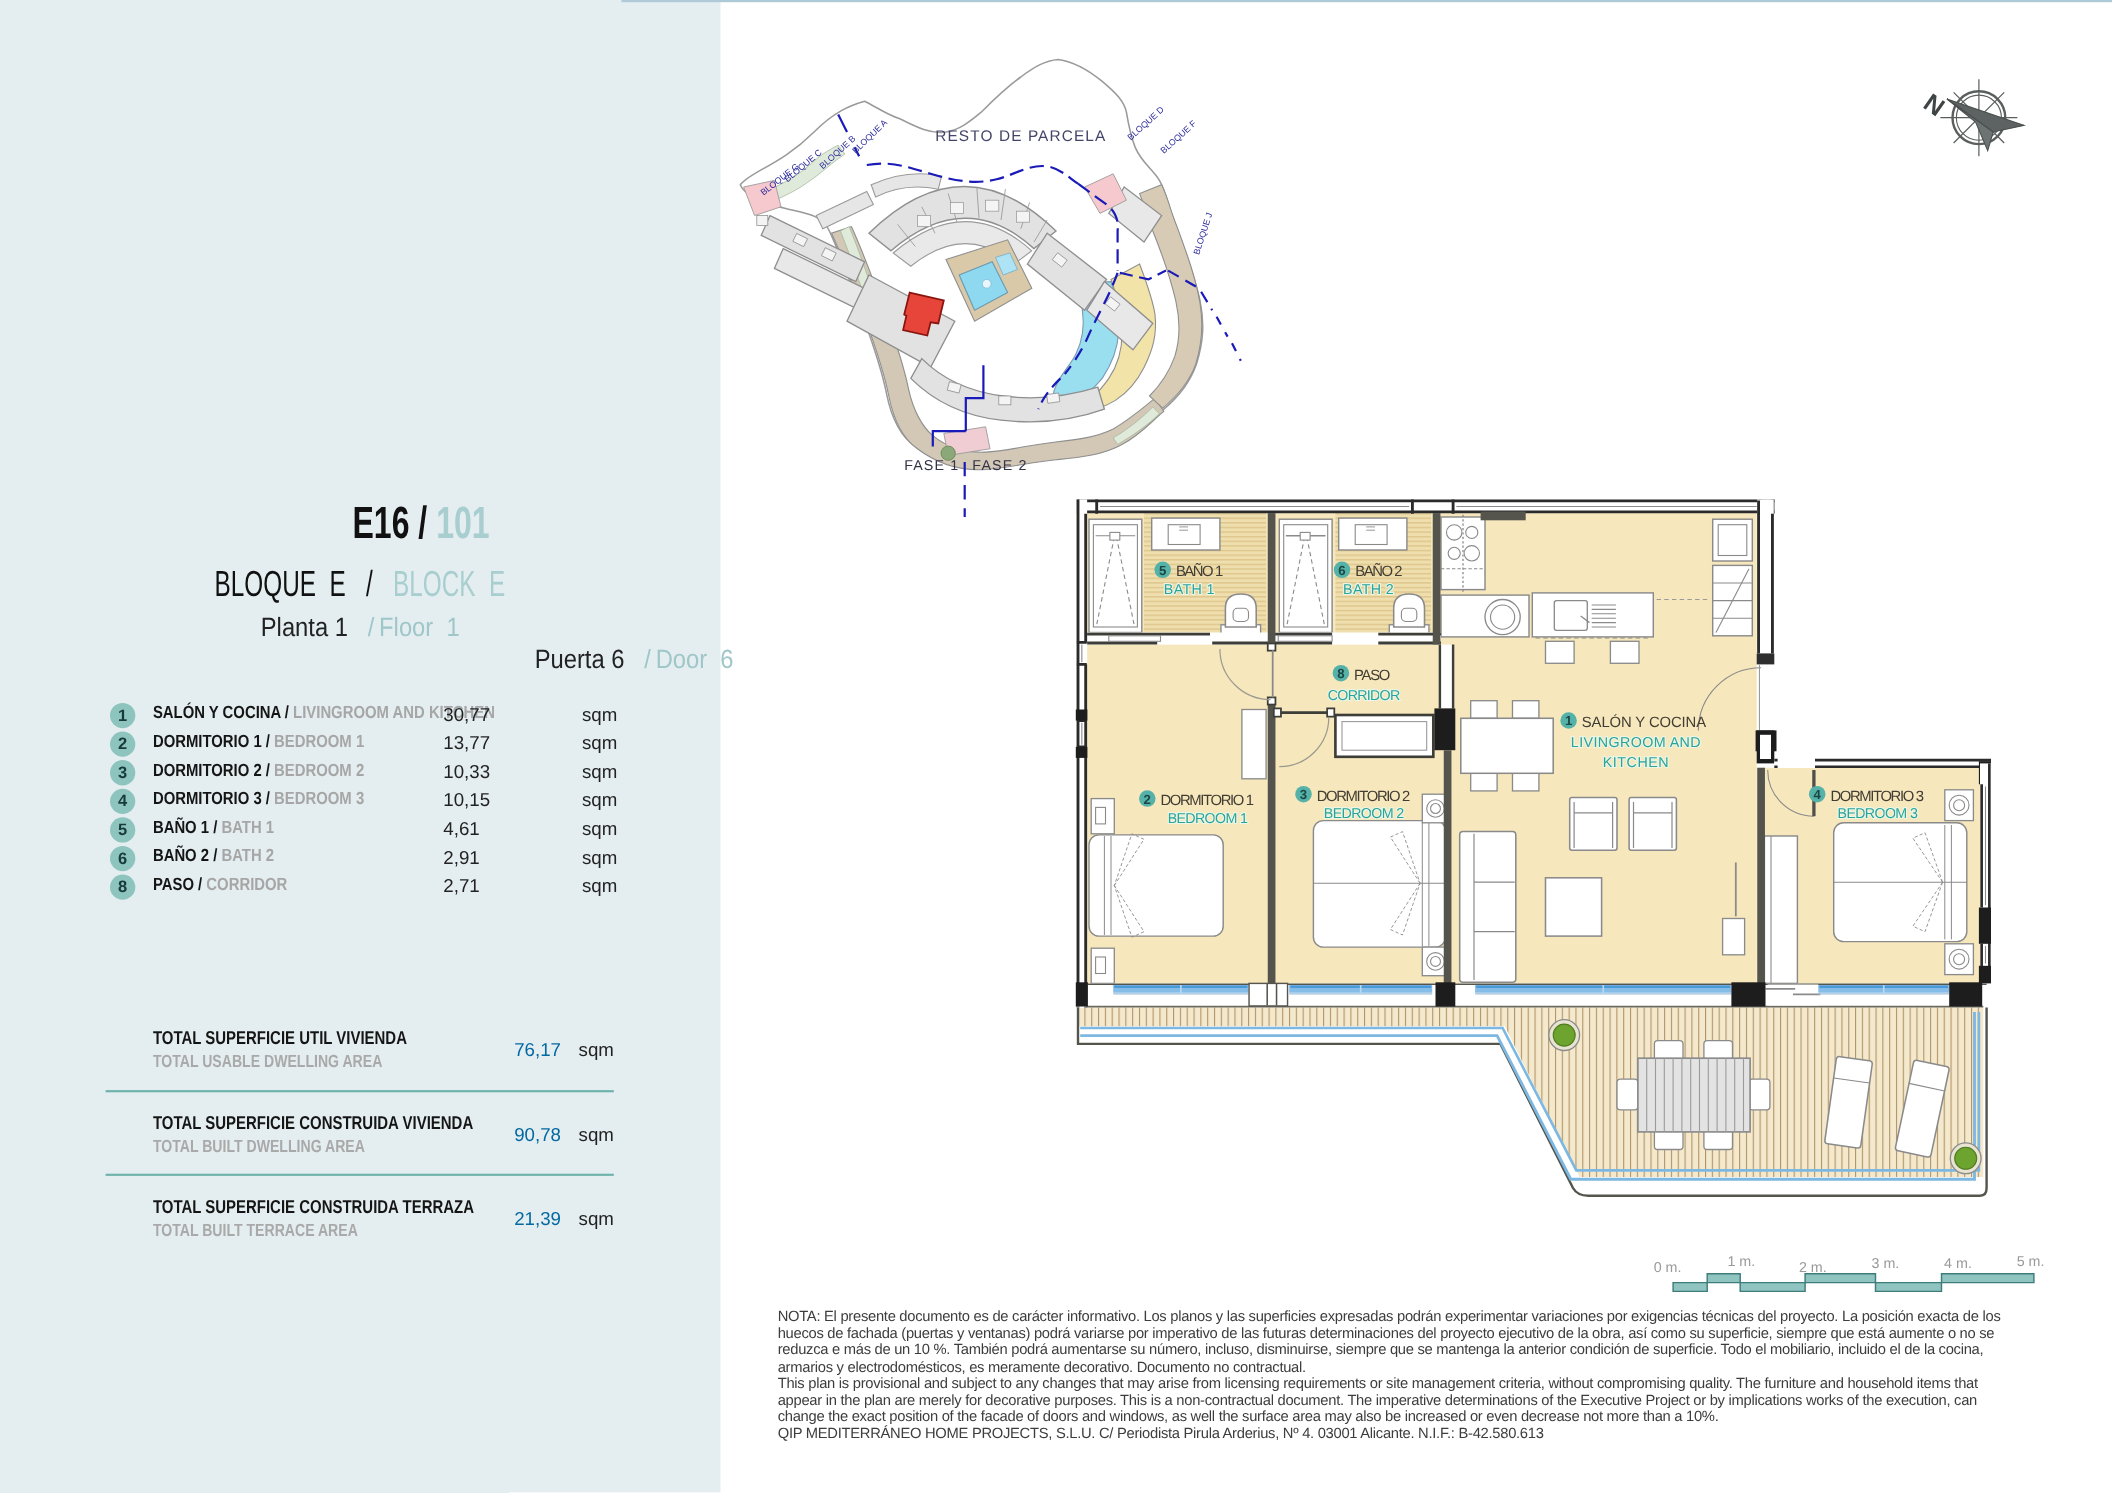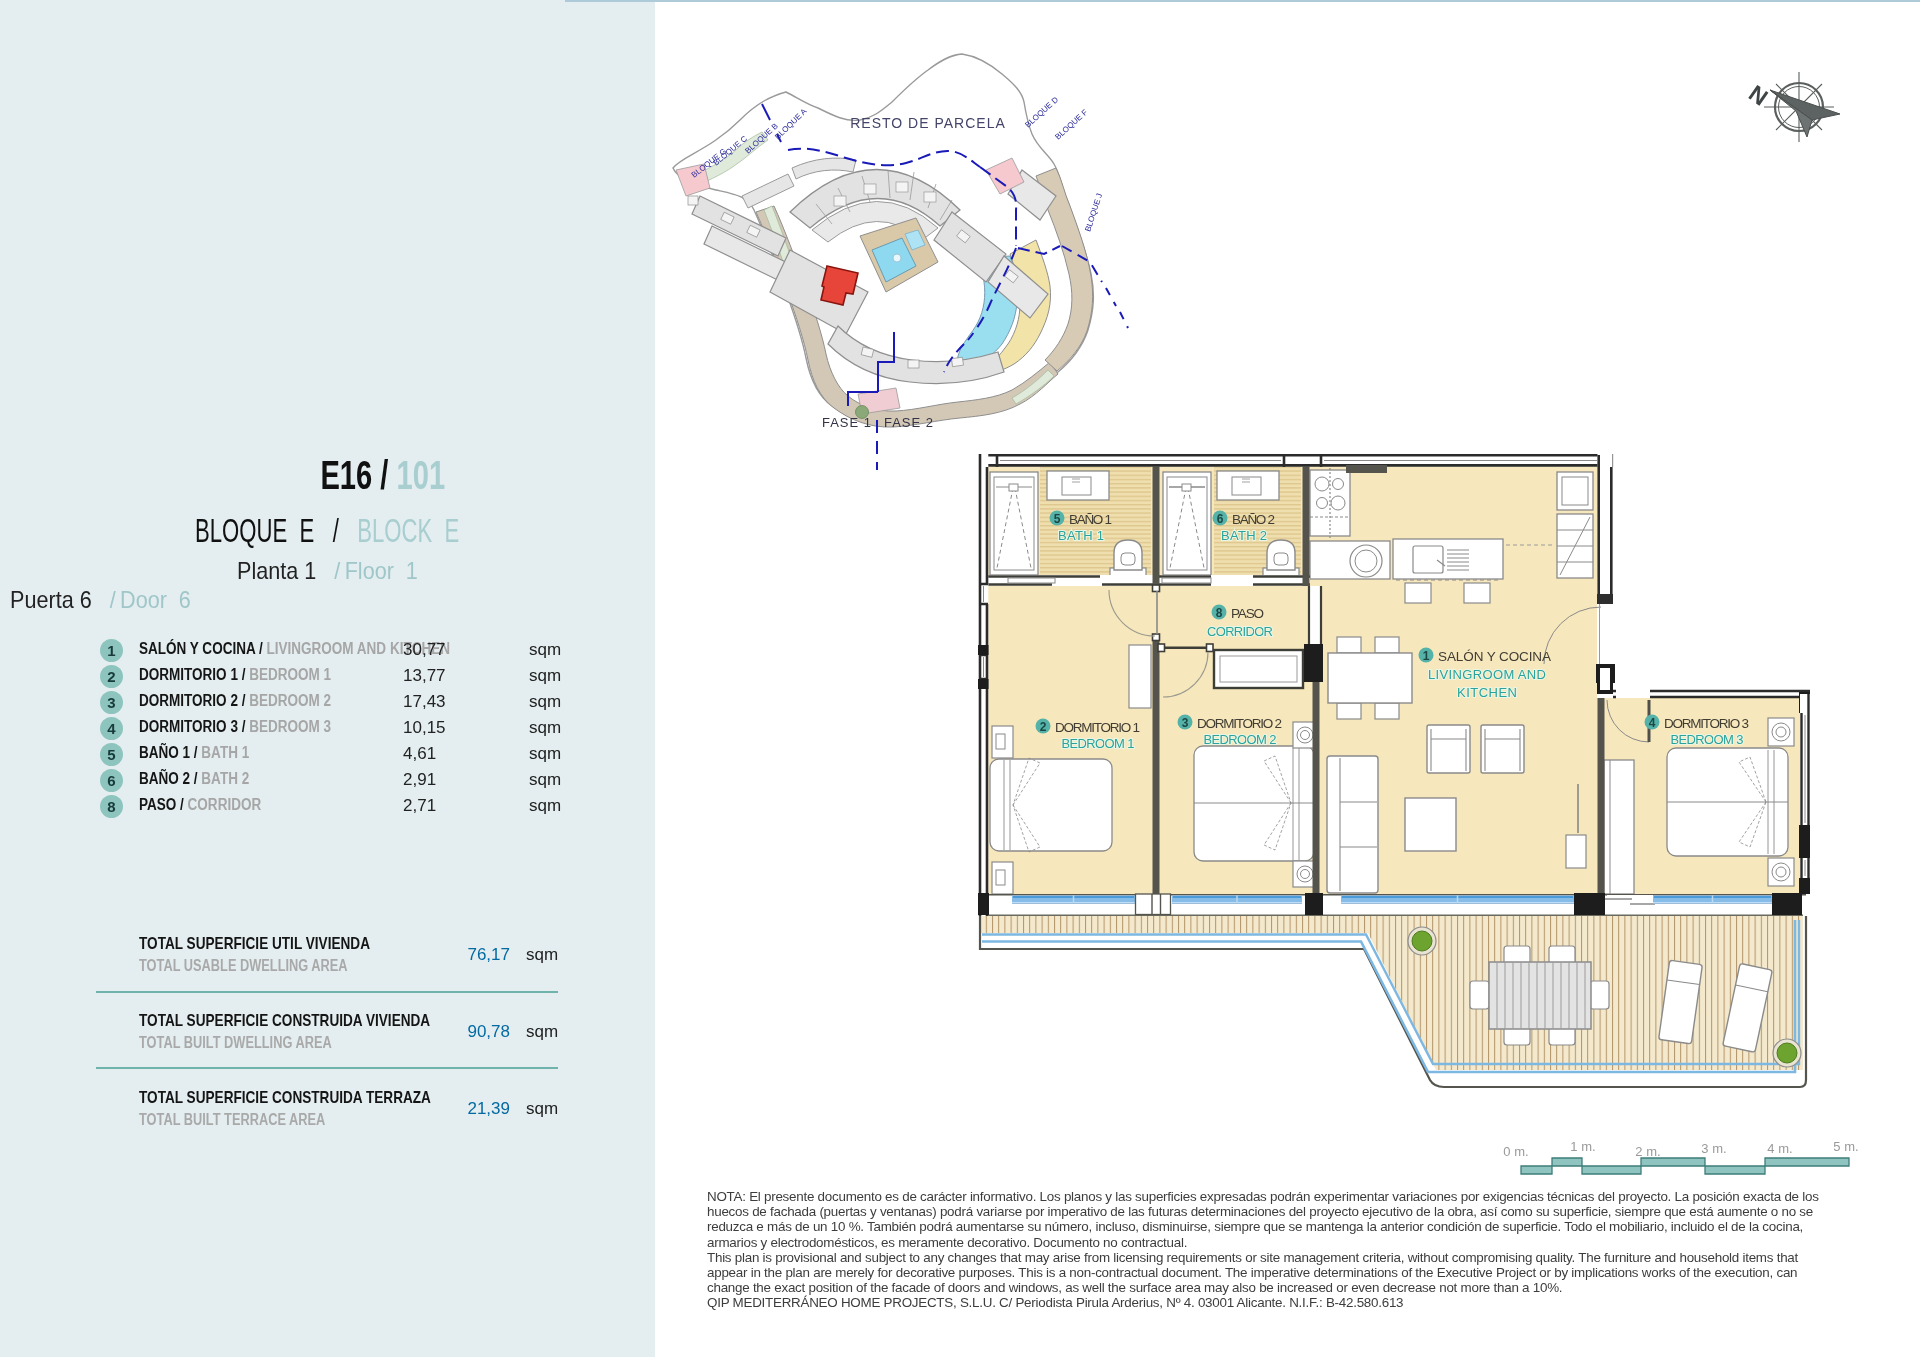--- a/index.html
+++ b/index.html
@@ -21,21 +21,21 @@
 </div>
 
 <div class="abs" style="left:0;top:512px;width:655px;text-align:center;font-size:33px;font-weight:normal;color:#111;">
   <span id="hdr2" style="display:inline-block;white-space:nowrap;transform:scaleX(0.67);transform-origin:center;">BLOQUE&nbsp;&nbsp;E&nbsp;&nbsp;&nbsp;/&nbsp;&nbsp;&nbsp;<span class="teal">BLOCK&nbsp;&nbsp;E</span></span>
 </div>
 
 <div class="abs" style="left:0;top:557px;width:655px;text-align:center;font-size:24px;color:#222;">
   <span id="hdr3" style="display:inline-block;white-space:nowrap;transform:scaleX(0.90);transform-origin:center;">Planta 1&nbsp;&nbsp;&nbsp;<span style="color:#9fc6c8;">/ Floor&nbsp;&nbsp;1</span></span>
 </div>
 
-<div class="abs" style="left:0;top:586px;width:655px;text-align:left;font-size:24px;color:#222;">
+<div class="abs" style="left:0;top:586px;width:655px;text-align:right;font-size:24px;color:#222;padding-left:22px;">
   <span id="hdr4" style="display:inline-block;white-space:nowrap;transform:scaleX(0.90);transform-origin:center;">Puerta 6&nbsp;&nbsp;&nbsp;<span style="color:#9fc6c8;">/ Door&nbsp;&nbsp;6</span></span>
 </div>
 
 <style>
  .row{position:absolute;left:0;width:655px;height:22px;}
  .num{position:absolute;left:100px;top:-1px;width:23px;height:23px;border-radius:50%;
       background:#8ec4be;color:#173a3a;font-size:15px;font-weight:bold;text-align:center;line-height:23px;}
  .nm{position:absolute;left:139px;top:0;font-size:16px;font-weight:bold;color:#151515;white-space:nowrap;
      transform:scaleX(0.845);transform-origin:left top;}
  .nm .en{color:#a6a6a6;}
@@ -60,21 +60,21 @@
 <div class="row" style="top:666px;">
       <div class="num">2</div>
       <div class="nm">DORMITORIO 1 / <span class="en">BEDROOM 1</span></div>
       <div class="sq">13,77</div>
       <div class="squ">sqm</div>
     </div>
 
 <div class="row" style="top:692px;">
       <div class="num">3</div>
       <div class="nm">DORMITORIO 2 / <span class="en">BEDROOM 2</span></div>
-      <div class="sq">17,43</div>
+      <div class="sq">10,33</div>
       <div class="squ">sqm</div>
     </div>
 
 <div class="row" style="top:718px;">
       <div class="num">4</div>
       <div class="nm">DORMITORIO 3 / <span class="en">BEDROOM 3</span></div>
       <div class="sq">10,15</div>
       <div class="squ">sqm</div>
     </div>
 

